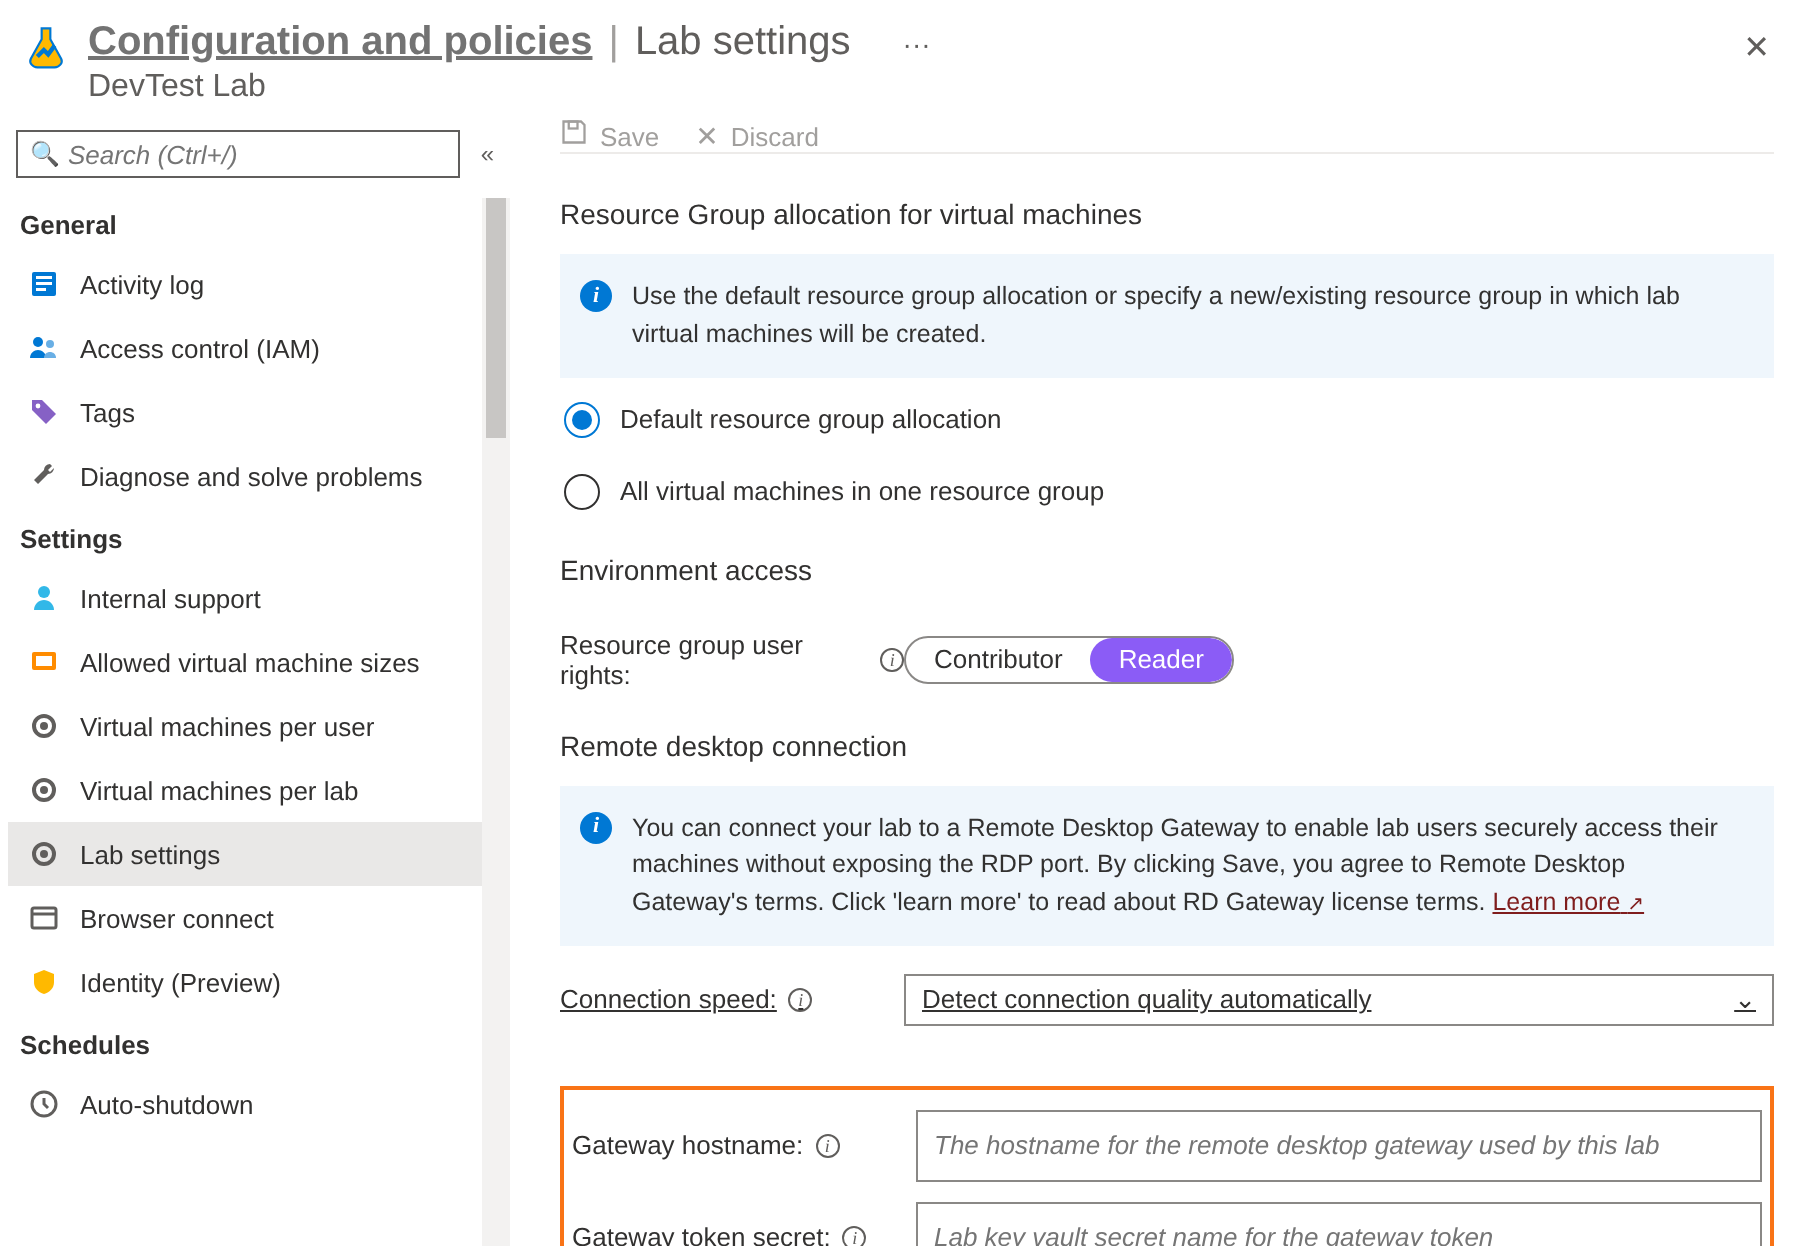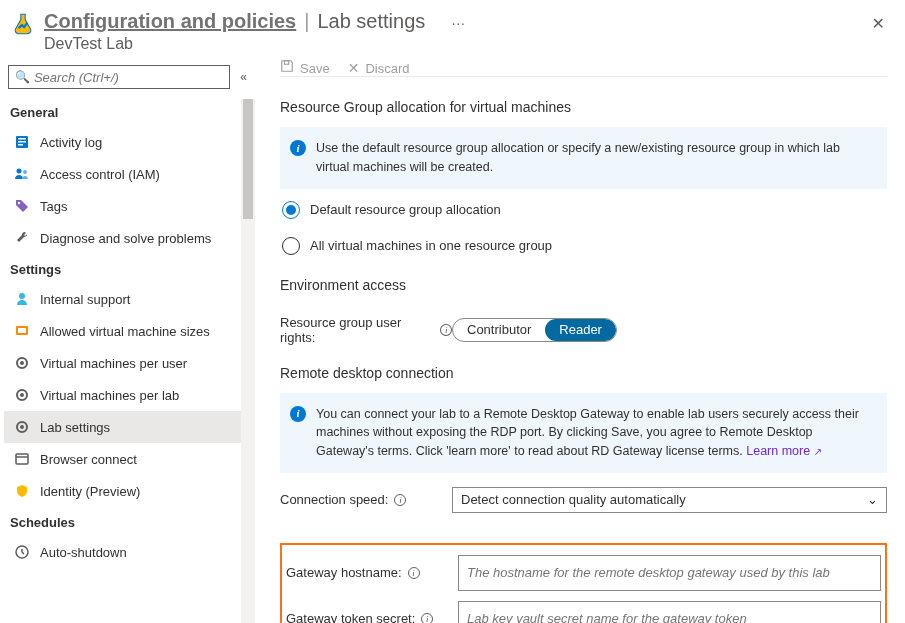--- a/index.html
+++ b/index.html
@@ -37,25 +37,25 @@
     .info-i { width: 16px; height: 16px; border-radius: 50%; background: #0078d4; color: #fff; font-size: 11px; font-weight: bold; display: flex; align-items: center; justify-content: center; flex-shrink: 0; margin-top: 1px; font-family: Georgia, serif; font-style: italic; }
     .radio-row { display: flex; align-items: center; gap: 10px; margin: 12px 0 6px 2px; font-size: 13px; }
     .radio-circle { width: 18px; height: 18px; border-radius: 50%; border: 1px solid #323130; display: flex; align-items: center; justify-content: center; }
     .radio-circle.checked { border-color: #0078d4; }
     .radio-dot { width: 10px; height: 10px; border-radius: 50%; background: #0078d4; }
     .field-row { display: flex; align-items: center; margin: 10px 0; }
     .field-label { width: 172px; font-size: 13px; color: #323130; display: flex; align-items: center; gap: 6px; }
     .hint-i { width: 12px; height: 12px; border-radius: 50%; border: 1px solid #605e5c; color: #605e5c; font-size: 9px; display: inline-flex; align-items: center; justify-content: center; font-style: italic; font-family: Georgia, serif; }
     .pill-toggle { display: inline-flex; border: 1px solid #8a8886; border-radius: 20px; overflow: hidden; height: 24px; }
     .pill-seg { padding: 0 14px; display: flex; align-items: center; font-size: 13px; cursor: pointer; }
-    .pill-seg.active { background: #0369a1; color: #fff; border-radius: 20px; }
+    .pill-seg.active { background: #8b5cf6; color: #fff; border-radius: 20px; }
     .dropdown { flex: 1; border: 1px solid #8a8886; height: 26px; display: flex; align-items: center; justify-content: space-between; padding: 0 8px; font-size: 13px; cursor: pointer; }
     .text-input { flex: 1; border: 1px solid #8a8886; height: 26px; padding: 17px 8px; font-size: 13px; color: #605e5c; font-style: italic; outline: none; }
     .highlight-box { border: 2px solid #f97316; padding: 6px 4px 6px 4px; margin-top: 20px; }
-    .learn-link { color: #6d28d9; cursor: pointer; }
+    .learn-link { color: #7f1d1d; text-decoration: underline; cursor: pointer; }
     .ext-icon { font-size: 10px; }
   </style>
 </head>
 <body>
 
 <div class="blade">
   <div class="header">
     <div class="header-icon">
       <svg viewBox="0 0 24 24">
           <path d="M10 2h4v5l5 9c1 2-1 4-3 4H8c-2 0-4-2-3-4l5-9V2z" fill="#ffb900"></path>
@@ -253,21 +253,21 @@
 
       <div class="section-title" style="margin-top:10px;">Remote desktop connection</div>
       <div class="info-box">
         <div class="info-i">i</div>
         <div>
           <span>You can connect your lab to a Remote Desktop Gateway to enable lab users securely access their machines without exposing the RDP port. By clicking Save, you agree to Remote Desktop Gateway's terms.  Click 'learn more' to read about RD Gateway license terms. </span>
           <span class="learn-link"><span>Learn more</span> <span class="ext-icon">↗</span></span>
         </div>
       </div>
 
-      <div class="field-row" style="margin-top:14px;">
+      <div class="field-row" style="margin-top:14px;text-decoration:underline;">
         <div class="field-label">
           <span>Connection speed:</span>
           <span class="hint-i">i</span>
         </div>
         <div class="dropdown">
           <span>Detect connection quality automatically</span>
           <span>⌄</span>
         </div>
       </div>
 

